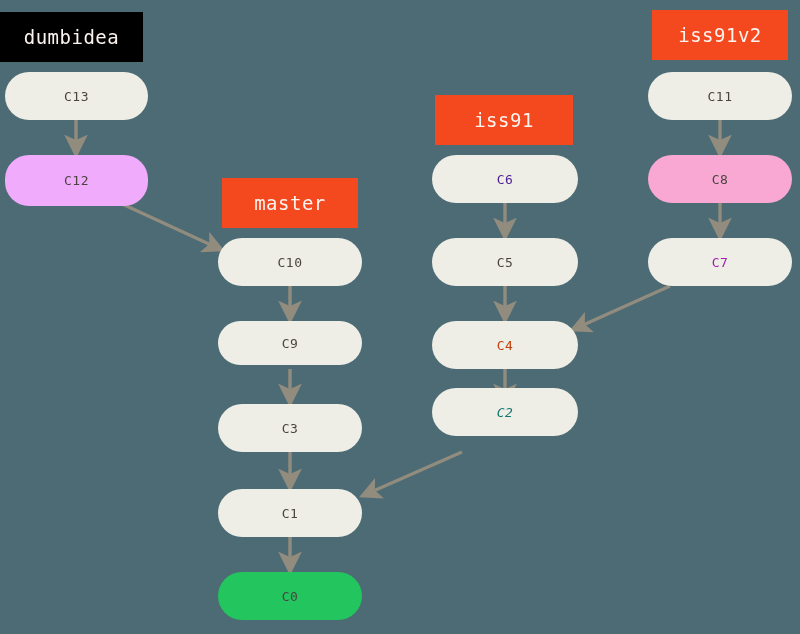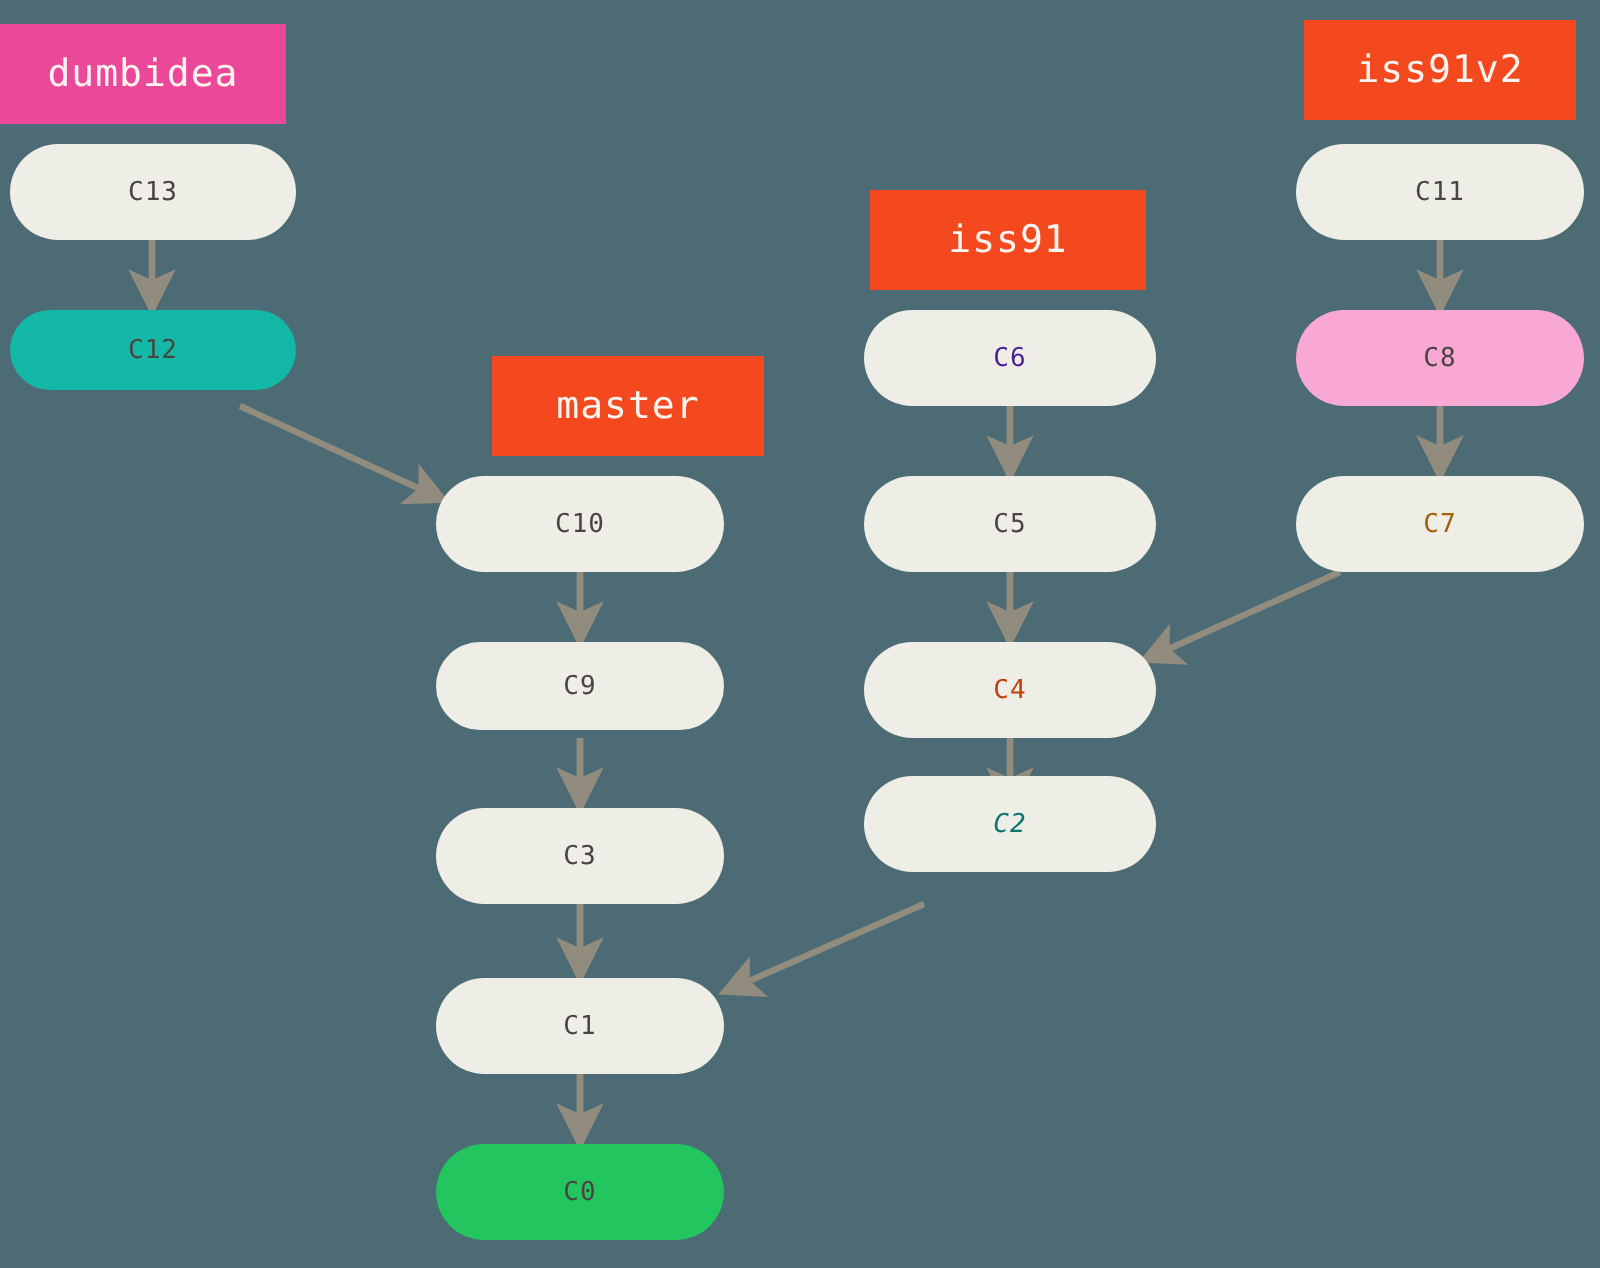--- a/index.html
+++ b/index.html
@@ -78,34 +78,34 @@
         <line x1="505" y1="369" x2="505" y2="404" stroke="#918c7e" stroke-width="3.4" marker-end="url(#arrowhead)"></line>
         <line x1="462" y1="452" x2="362" y2="496" stroke="#918c7e" stroke-width="3.2" marker-end="url(#arrowhead)"></line>
         <line x1="720" y1="120" x2="720" y2="155" stroke="#918c7e" stroke-width="3.4" marker-end="url(#arrowhead)"></line>
         <line x1="720" y1="203" x2="720" y2="238" stroke="#918c7e" stroke-width="3.4" marker-end="url(#arrowhead)"></line>
         <line x1="670" y1="286" x2="572" y2="330" stroke="#918c7e" stroke-width="3.2" marker-end="url(#arrowhead)"></line>
       </g>
   </svg>
 
   <div id="nodes">
       <div class="commit-node" style="left: 5px; top: 72px; width: 143px; height: 48px; background: rgb(238, 238, 230); color: rgb(74, 68, 64);">C13</div>
-      <div class="commit-node" style="left: 5px; top: 155px; width: 143px; height: 40px; background: #14b8a6; color: rgb(74, 68, 64);">C12</div>
+      <div class="commit-node" style="left: 5px; top: 155px; width: 143px; height: 51px; background: #f0abfc; color: rgb(74, 68, 64);">C12</div>
       <div class="commit-node" style="left: 218px; top: 238px; width: 144px; height: 48px; background: rgb(238, 238, 230); color: rgb(74, 68, 64);">C10</div>
       <div class="commit-node" style="left: 218px; top: 321px; width: 144px; height: 44px; background: rgb(238, 238, 230); color: rgb(74, 68, 64);">C9</div>
       <div class="commit-node" style="left: 218px; top: 404px; width: 144px; height: 48px; background: rgb(238, 238, 230); color: rgb(74, 68, 64);">C3</div>
       <div class="commit-node" style="left: 218px; top: 489px; width: 144px; height: 48px; background: rgb(238, 238, 230); color: rgb(74, 68, 64);">C1</div>
       <div class="commit-node" style="left: 218px; top: 572px; width: 144px; height: 48px; background: #22c55e; color: rgb(74, 68, 64);">C0</div>
       <div class="commit-node" style="left: 432px; top: 155px; width: 146px; height: 48px; background: rgb(238, 238, 230); color: #4c1d95;">C6</div>
       <div class="commit-node" style="left: 432px; top: 238px; width: 146px; height: 48px; background: rgb(238, 238, 230); color: rgb(74, 68, 64);">C5</div>
       <div class="commit-node" style="left: 432px; top: 321px; width: 146px; height: 48px; background: rgb(238, 238, 230); color: #c2410c;">C4</div>
       <div class="commit-node" style="left: 432px; top: 388px; width: 146px; height: 48px; background: rgb(238, 238, 230); color: #0f766e; font-style: italic;">C2</div>
       <div class="commit-node" style="left: 648px; top: 72px; width: 144px; height: 48px; background: rgb(238, 238, 230); color: rgb(74, 68, 64);">C11</div>
       <div class="commit-node" style="left: 648px; top: 155px; width: 144px; height: 48px; background: #f9a8d4; color: rgb(74, 68, 64);">C8</div>
-      <div class="commit-node" style="left: 648px; top: 238px; width: 144px; height: 48px; background: rgb(238, 238, 230); color: #a16207;">C7</div>
+      <div class="commit-node" style="left: 648px; top: 238px; width: 144px; height: 48px; background: rgb(238, 238, 230); color: #a21caf;">C7</div>
     </div>
   <div id="labels">
-      <div class="branch-label" style="left: 0px; top: 12px; width: 143px; height: 50px; background: #ec4899; color: rgb(253, 243, 239);">dumbidea</div>
-      <div class="branch-label" style="left: 222px; top: 178px; width: 136px; height: 50px; background: rgb(244, 73, 31); color: rgb(253, 243, 239); margin-left: 24px;">master</div>
+      <div class="branch-label" style="left: 0px; top: 12px; width: 143px; height: 50px; background: #000000; color: rgb(253, 243, 239);">dumbidea</div>
+      <div class="branch-label" style="left: 222px; top: 178px; width: 136px; height: 50px; background: rgb(244, 73, 31); color: rgb(253, 243, 239);">master</div>
       <div class="branch-label" style="left: 435px; top: 95px; width: 138px; height: 50px; background: rgb(244, 73, 31); color: rgb(253, 243, 239);">iss91</div>
       <div class="branch-label" style="left: 652px; top: 10px; width: 136px; height: 50px; background: rgb(244, 73, 31); color: rgb(253, 243, 239);">iss91v2</div>
     </div>
 
 </div>
 
 </body></html>

